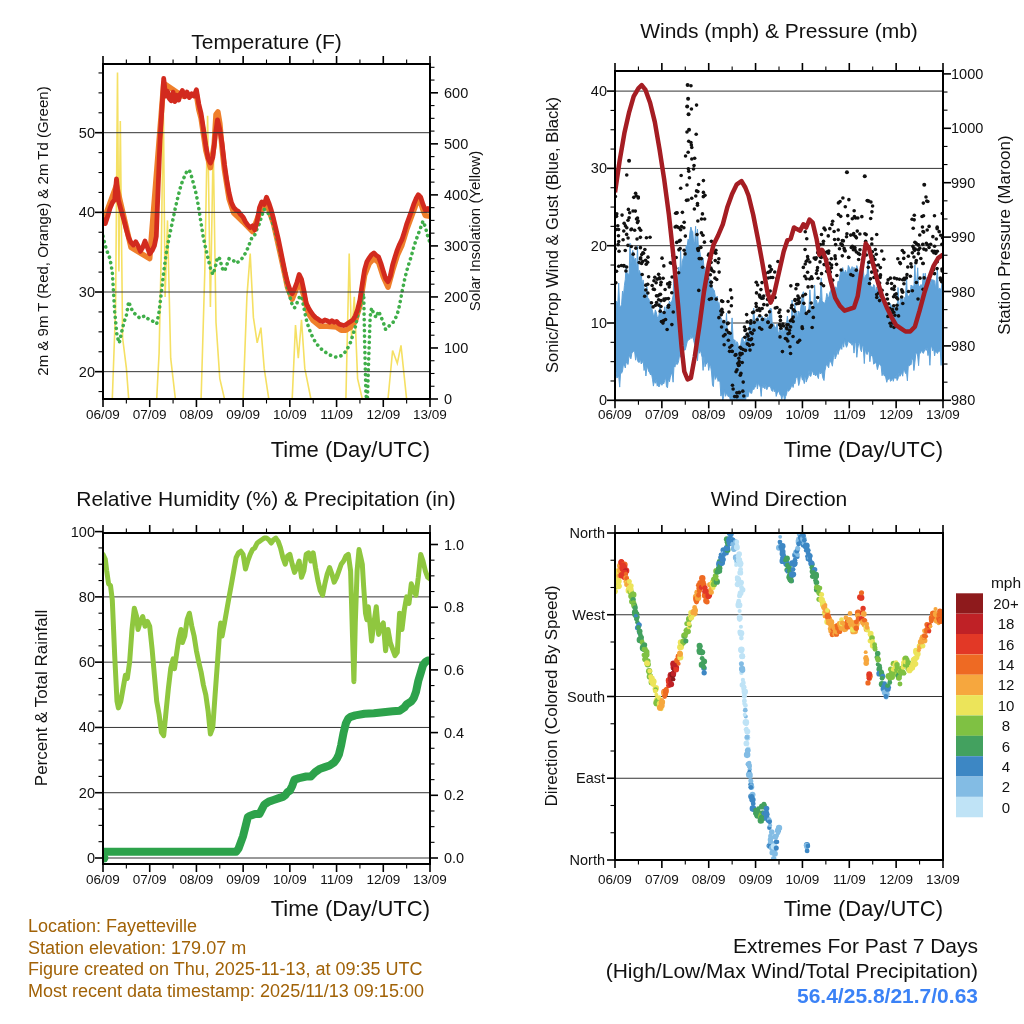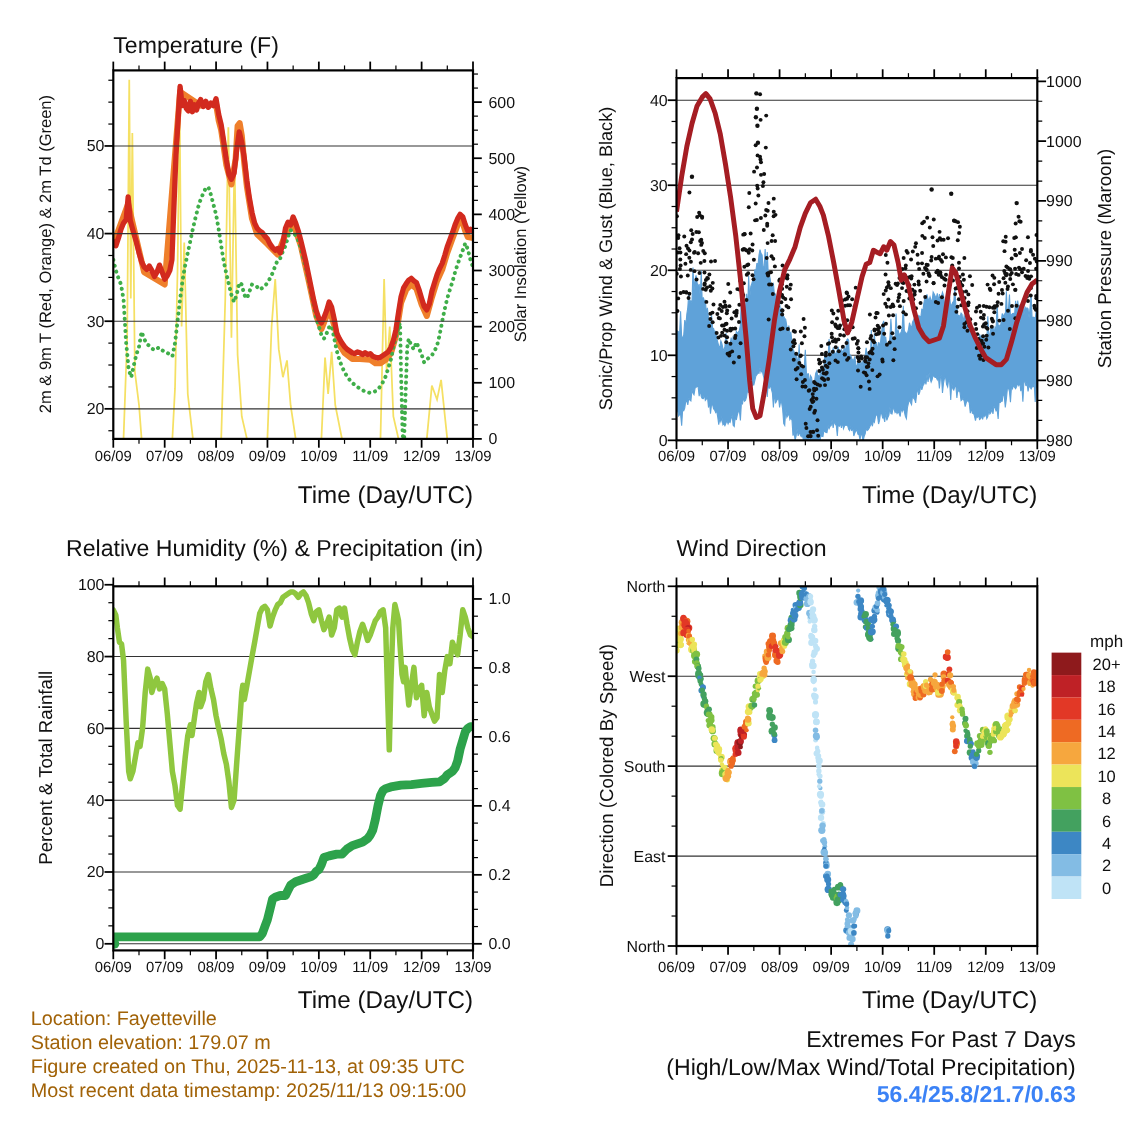--- a/index.html
+++ b/index.html
@@ -1,19 +1,19 @@
 <!DOCTYPE html>
 <html><head>
 <meta charset="utf-8">
 <style>
   html,body{margin:0;padding:0;background:#fff;}
   .page{position:relative;width:1024px;height:1024px;background:#fff;overflow:hidden;
         font-family:"Liberation Sans","DejaVu Sans",sans-serif;color:#000;}
   #plot-svg{position:absolute;left:0;top:0;width:1024px;height:1024px;}
-  .ctitle{position:absolute;text-align:left;font-size:21px;color:#111;white-space:nowrap;}
+  .ctitle{position:absolute;text-align:center;font-size:21px;color:#111;white-space:nowrap;}
   .xlabel{position:absolute;text-align:right;font-size:22px;color:#111;white-space:nowrap;}
   .vlabel{position:absolute;transform:translate(-50%,-50%) rotate(-90deg);white-space:nowrap;color:#111;}
   .footer-left{position:absolute;left:28px;top:916px;font-size:18px;line-height:21.5px;color:#a16207;}
   .footer-right{position:absolute;right:46px;top:933px;font-size:21px;line-height:25px;text-align:right;color:#111;}
   .footer-right .extremes-values{font-weight:bold;}
 </style>
 </head>
 <body>
 
 <div class="page">
@@ -2098,20 +2098,21 @@
       <text x="1006" y="690.42" font-size="15" text-anchor="middle" fill="#111" font-family="&quot;Liberation Sans&quot;,&quot;DejaVu Sans&quot;,sans-serif">12</text>
       <text x="1006" y="710.7799999999999" font-size="15" text-anchor="middle" fill="#111" font-family="&quot;Liberation Sans&quot;,&quot;DejaVu Sans&quot;,sans-serif">10</text>
       <text x="1006" y="731.1399999999999" font-size="15" text-anchor="middle" fill="#111" font-family="&quot;Liberation Sans&quot;,&quot;DejaVu Sans&quot;,sans-serif">8</text>
       <text x="1006" y="751.4999999999999" font-size="15" text-anchor="middle" fill="#111" font-family="&quot;Liberation Sans&quot;,&quot;DejaVu Sans&quot;,sans-serif">6</text>
       <text x="1006" y="771.8599999999999" font-size="15" text-anchor="middle" fill="#111" font-family="&quot;Liberation Sans&quot;,&quot;DejaVu Sans&quot;,sans-serif">4</text>
       <text x="1006" y="792.2199999999999" font-size="15" text-anchor="middle" fill="#111" font-family="&quot;Liberation Sans&quot;,&quot;DejaVu Sans&quot;,sans-serif">2</text>
       <text x="1006" y="812.5799999999999" font-size="15" text-anchor="middle" fill="#111" font-family="&quot;Liberation Sans&quot;,&quot;DejaVu Sans&quot;,sans-serif">0</text>
     </svg>
 
   <div class="ctitle" style="left:103px;top:30px;width:327px;">Temperature (F)</div>
+  <div class="ctitle" style="left:600px;top:19px;width:358px;">Winds (mph) &amp; Pressure (mb)</div>
   <div class="ctitle" style="left:615px;top:487px;width:328px;">Wind Direction</div>
   <div class="ctitle" style="left:60px;top:487px;width:412px;">Relative Humidity (%) &amp; Precipitation (in)</div>
 
   <div class="xlabel" style="left:103px;top:437px;width:327px;">Time (Day/UTC)</div>
   <div class="xlabel" style="left:615px;top:437px;width:328px;">Time (Day/UTC)</div>
   <div class="xlabel" style="left:103px;top:896px;width:327px;">Time (Day/UTC)</div>
   <div class="xlabel" style="left:615px;top:896px;width:328px;">Time (Day/UTC)</div>
 
   <div class="vlabel" style="left:42px;top:231px;font-size:15px;">2m &amp; 9m T (Red, Orange) &amp; 2m Td (Green)</div>
   <div class="vlabel" style="left:474px;top:231px;font-size:15px;">Solar Insolation (Yellow)</div>

